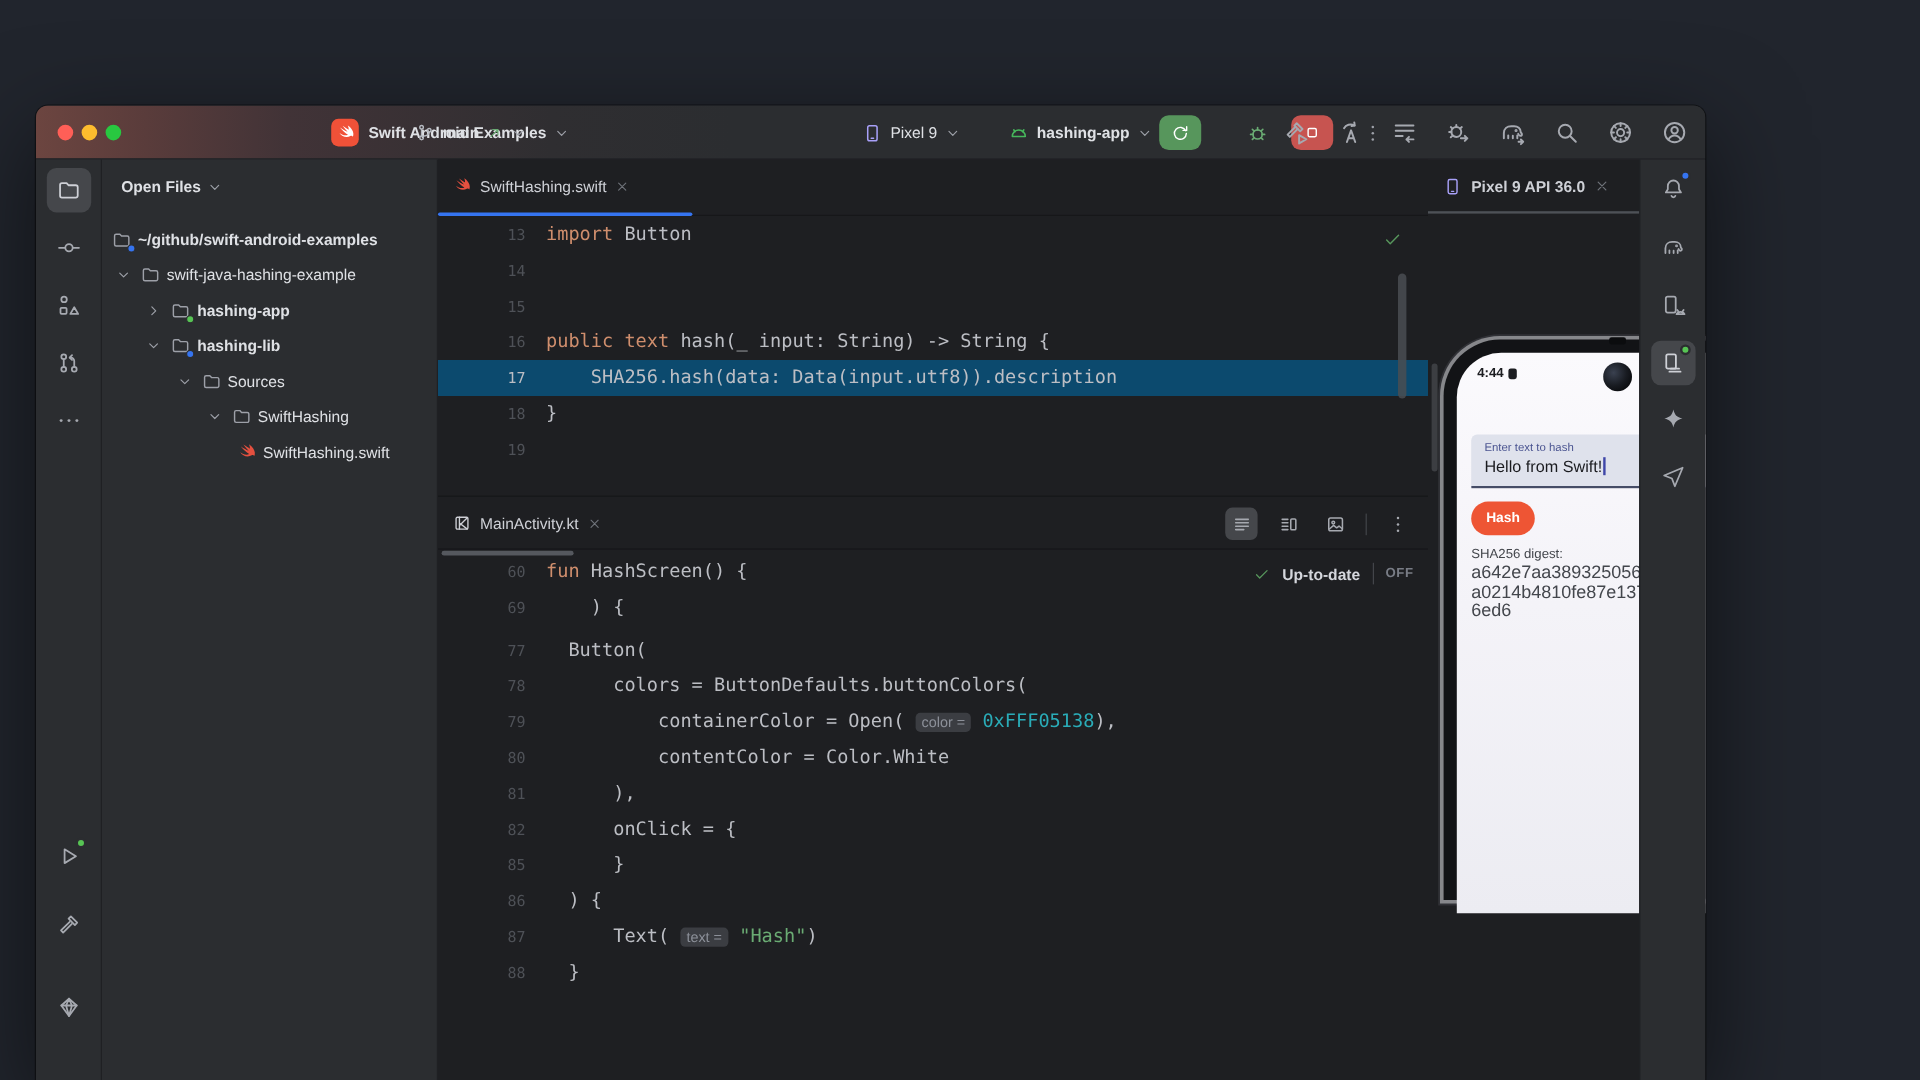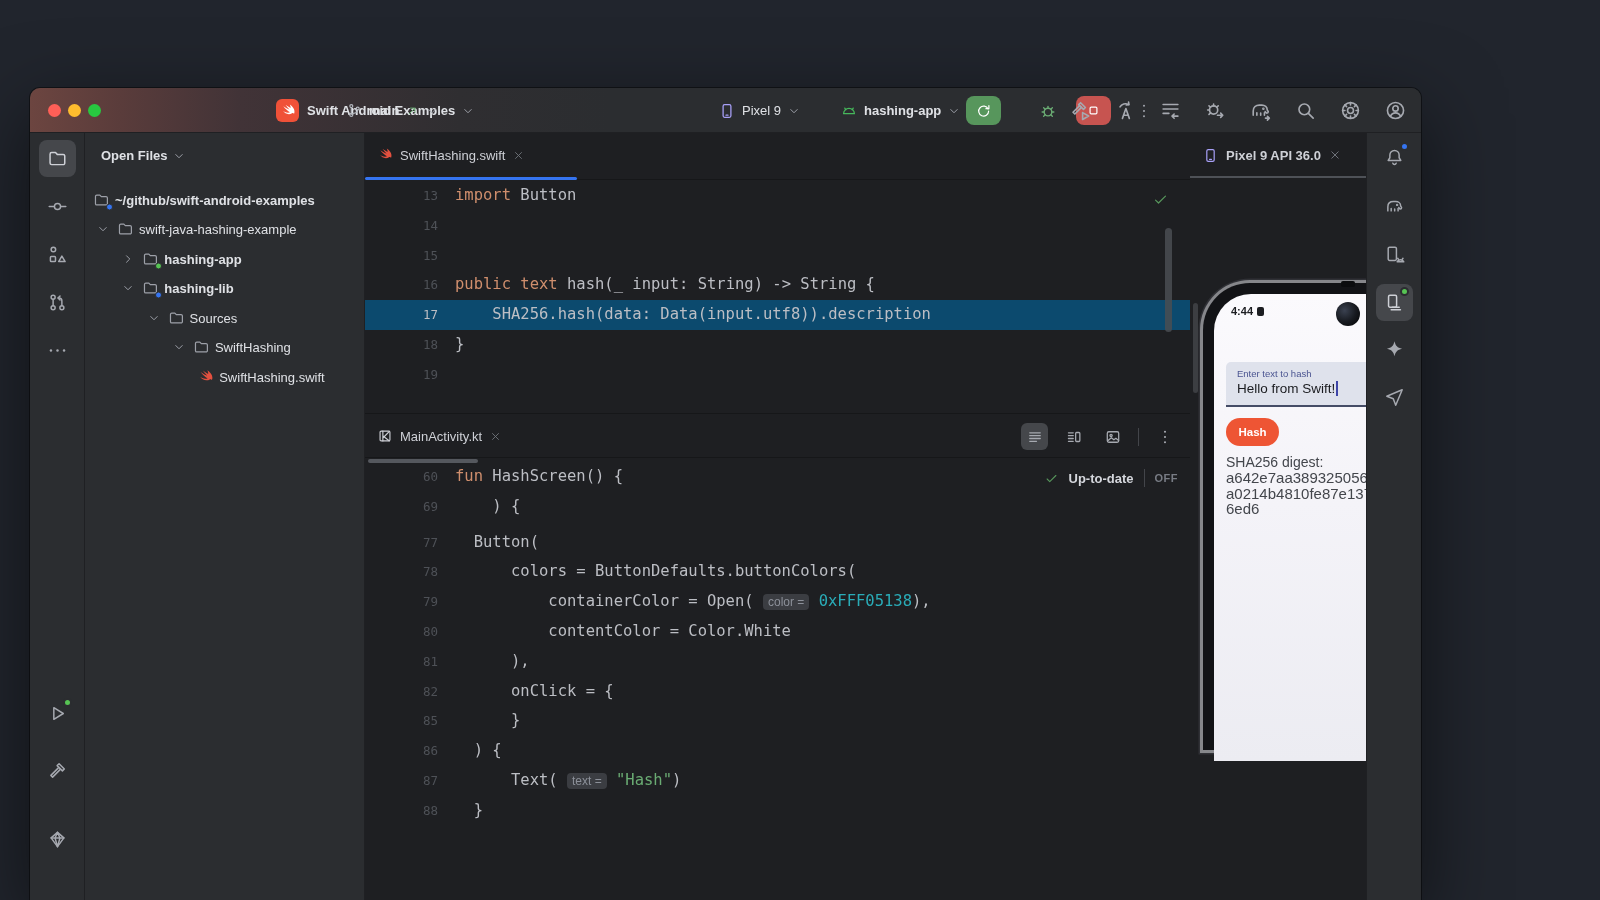--- a/index.html
+++ b/index.html
@@ -109,21 +109,21 @@
     background:radial-gradient(circle at 36% 36%,#3A4150 0%,#181B21 50%,#000 100%)}
   .sb-icons{position:absolute;right:14px;top:13px;display:flex;gap:3px;align-items:center}
   .field{position:absolute;left:12px;top:68px;width:233px;height:45px;background:#DFE2EC;
     border-radius:5px 5px 0 0;border-bottom:2px solid #454C66;padding:6px 11px}
   .field-label{font-size:9.5px;color:#4A5490;margin-bottom:2px}
   .field-value{font-size:13.5px;color:#1A1B1F;display:flex;align-items:center}
   .caret{display:inline-block;width:1.5px;height:15px;background:#3F46A8;margin-left:1px}
   .hashbtn{position:absolute;left:12px;top:124px;width:53px;height:28px;border-radius:14px;background:#EE5534;
     color:#fff;font-size:11.5px;font-weight:700;display:flex;align-items:center;justify-content:center;border:none}
   .digest{position:absolute;left:12px;top:160px;width:248px;color:#43464C}
-  .digest-label{font-size:14px;line-height:16px}
+  .digest-label{font-size:11px;line-height:16px}
   .digest-value{font-size:15px;line-height:15.5px;word-break:break-all}
 </style>
 </head>
 <body>
 
 <div class="window">
 
   <div class="titlebar">
     <span class="tl" style="left:18px;background:#FF5F57"></span>
     <span class="tl" style="left:38px;background:#FEBC2E"></span>

